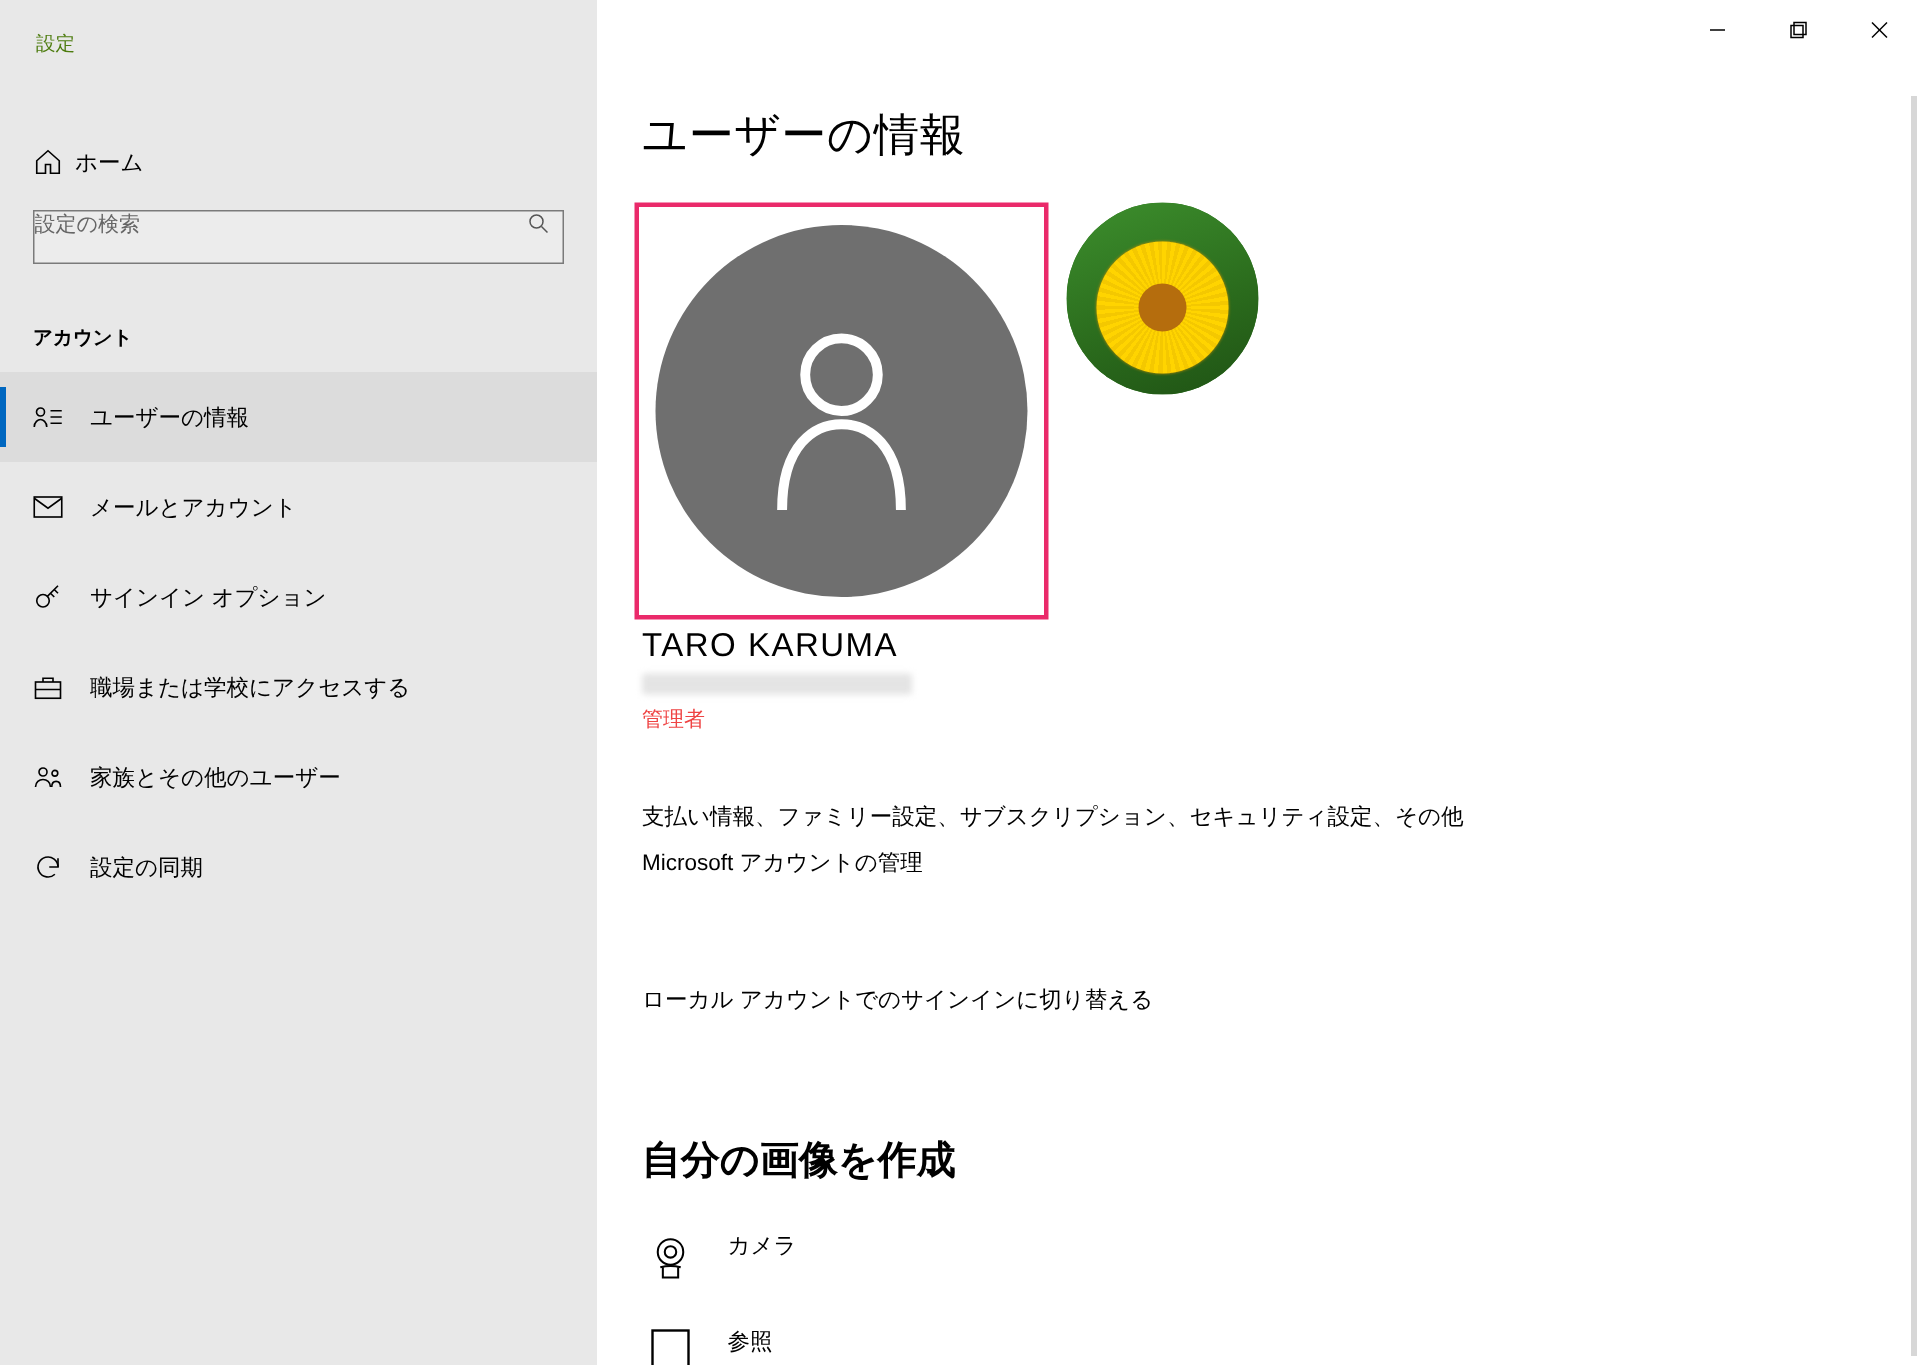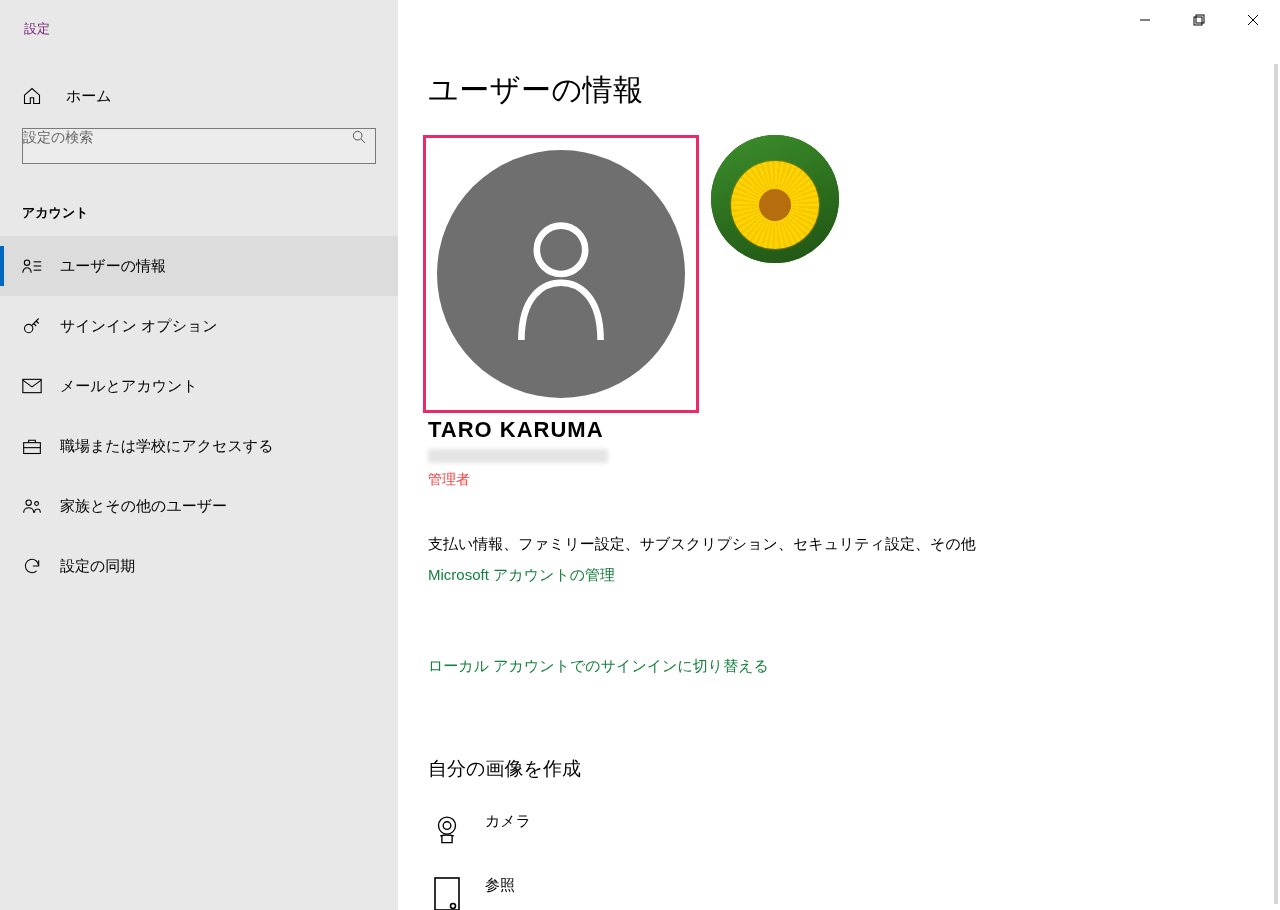--- a/index.html
+++ b/index.html
@@ -20,28 +20,28 @@
     width: 398px;
     height: 100%;
     background: #e8e8e8;
     display: flex;
     flex-direction: column;
     position: relative;
   }
   .sidebar-title {
     font-size: 13px;
     padding: 20px 0 0 24px;
-    color: #701a75;
+    color: #4d7c0f;
   }
   .home-row {
     display: flex;
     align-items: center;
-    gap: 24px;
+    gap: 8px;
     padding: 0 0 0 22px;
-    margin-top: 48px;
+    margin-top: 60px;
     cursor: pointer;
   }
   .home-row .icon-slot { width: 20px; display:flex; justify-content:center; }
   .home-row span.label { font-size: 15px; }
   .search-wrap {
     margin: 22px 22px 0 22px;
     border: 1px solid #7a7a7a;
     height: 36px;
     display: flex;
     align-items: flex-start;
@@ -158,21 +158,21 @@
     border-radius:50%;
     background:#b56d0d;
   }
   .flower-bg{
     position:absolute; inset:0;
     background:linear-gradient(160deg,#3d8f2d 0%, #2a6a1c 60%, #1f5214 100%);
   }
 
   .user-name {
     font-size: 22px;
-    font-weight: 700;
+    font-weight: 400;
     letter-spacing: 1px;
     margin-top: 4px;
   }
   .user-email {
     margin-top: 6px;
     width: 180px; height: 14px;
     background: #e4e4e4;
     filter: blur(2px);
     border-radius: 2px;
   }
@@ -180,28 +180,28 @@
     font-size: 14px;
     color: #ef4444;
     margin-top: 8px;
   }
   .info-line {
     font-size: 15px;
     margin-top: 46px;
   }
   .link {
     font-size: 15px;
-    color: #15803d;
+    color: #000000;
     cursor: pointer;
     margin-top: 12px;
     display: inline-block;
   }
   .section-title {
-    font-size: 19px;
-    font-weight: 400;
+    font-size: 26px;
+    font-weight: 700;
     margin-top: 80px;
   }
   .option-row {
     display:flex;
     align-items:flex-start;
     gap: 19px;
     margin-top: 30px;
     cursor:pointer;
   }
   .option-row .icon-box{ width:38px; display:flex; justify-content:center; }
@@ -264,35 +264,35 @@
             <path d="M1 18c0-4 3-6 5-6s5 2 5 6"></path>
           <line x1="14" y1="5" x2="23" y2="5"></line>
             <line x1="14" y1="10" x2="23" y2="10"></line>
             <line x1="14" y1="15" x2="23" y2="15"></line>
         </svg>
       </span>
       <span>ユーザーの情報</span>
     </li>
     <li class="nav-item">
       <span class="icon-slot">
+        <svg width="20" height="16" viewBox="0 0 24 18" fill="none" stroke="#000" stroke-width="1.3">
+          <rect x="1" y="1" width="22" height="16"></rect>
+            <path d="M1 2 L12 10 L23 2"></path>
+        </svg>
+      </span>
+      <span>メールとアカウント</span>
+    </li>
+    <li class="nav-item">
+      <span class="icon-slot">
         <svg width="20" height="20" viewBox="0 0 24 24" fill="none" stroke="#000" stroke-width="1.3">
           <circle cx="8" cy="15" r="5"></circle>
             <path d="M11.5 11.5 L20 3 M17 6 L20 9 M14 9 L17 12"></path>
         </svg>
       </span>
       <span>サインイン オプション</span>
-    </li>
-    <li class="nav-item">
-      <span class="icon-slot">
-        <svg width="20" height="16" viewBox="0 0 24 18" fill="none" stroke="#000" stroke-width="1.3">
-          <rect x="1" y="1" width="22" height="16"></rect>
-            <path d="M1 2 L12 10 L23 2"></path>
-        </svg>
-      </span>
-      <span>メールとアカウント</span>
     </li>
     <li class="nav-item">
       <span class="icon-slot">
         <svg width="20" height="18" viewBox="0 0 24 20" fill="none" stroke="#000" stroke-width="1.3">
           <rect x="2" y="6" width="20" height="13"></rect>
             <path d="M8 6V3h8v3"></path>
             <line x1="2" y1="12" x2="22" y2="12"></line>
         </svg>
       </span>
       <span>職場または学校にアクセスする</span>

